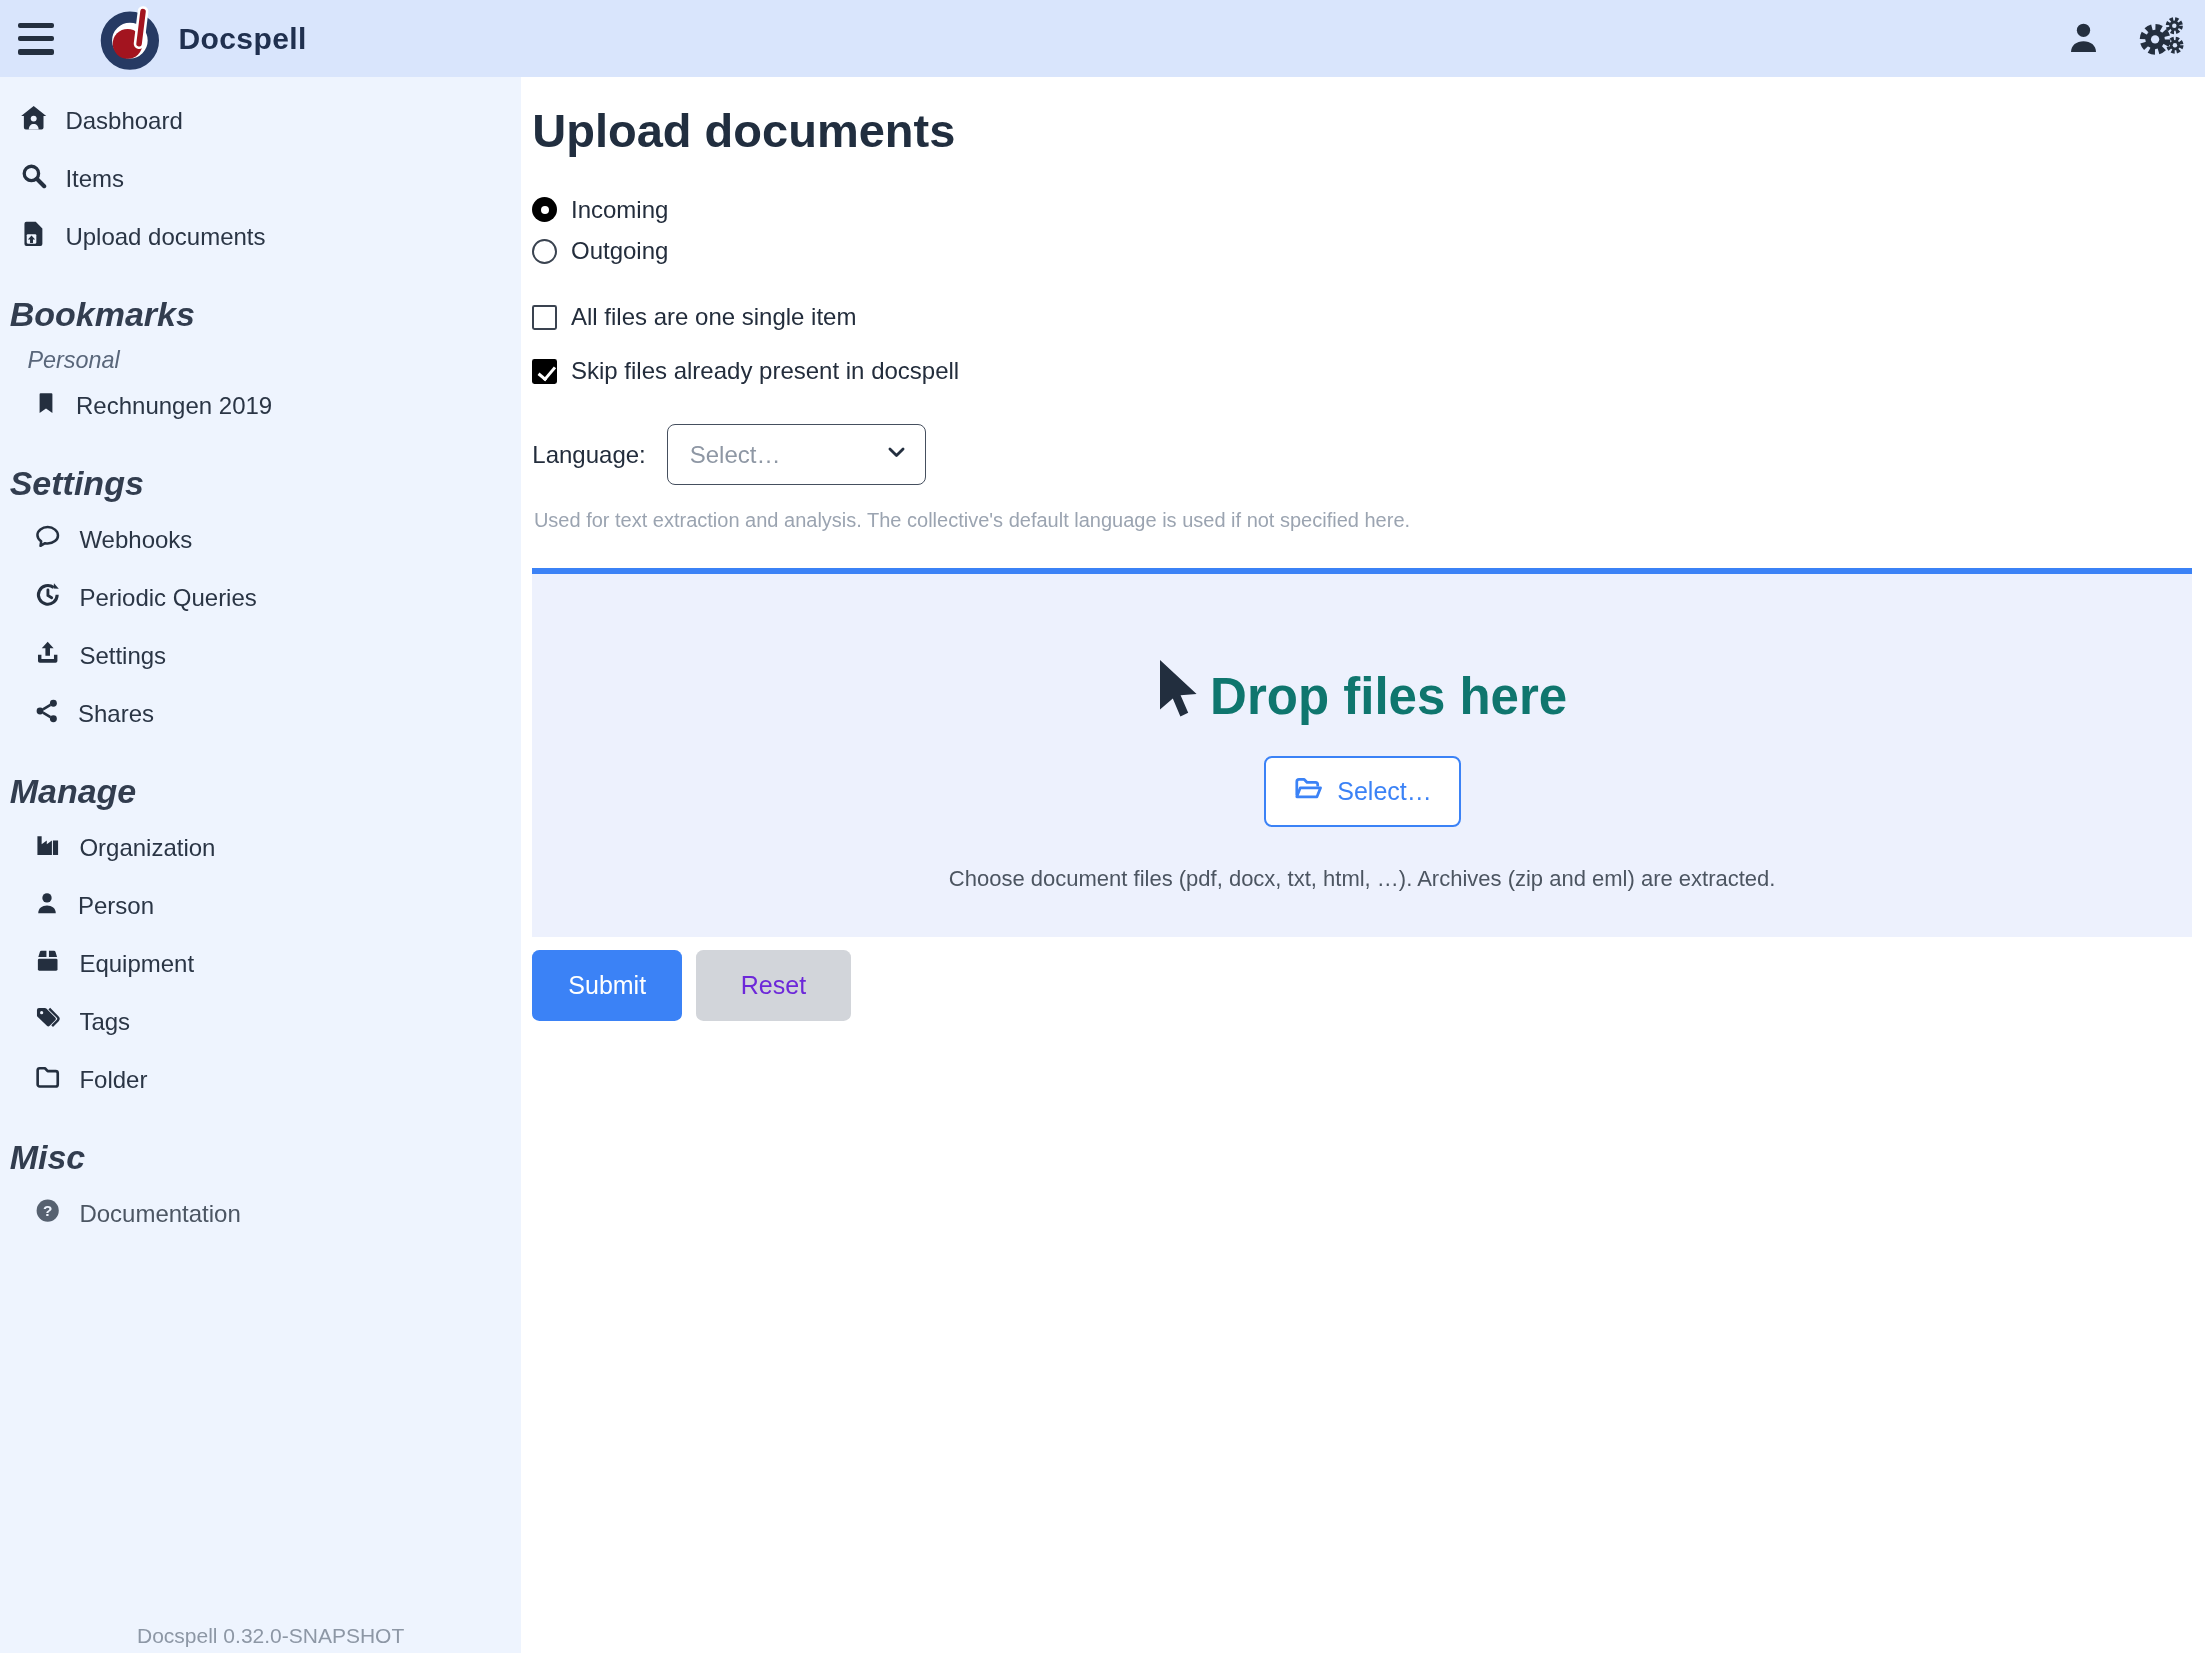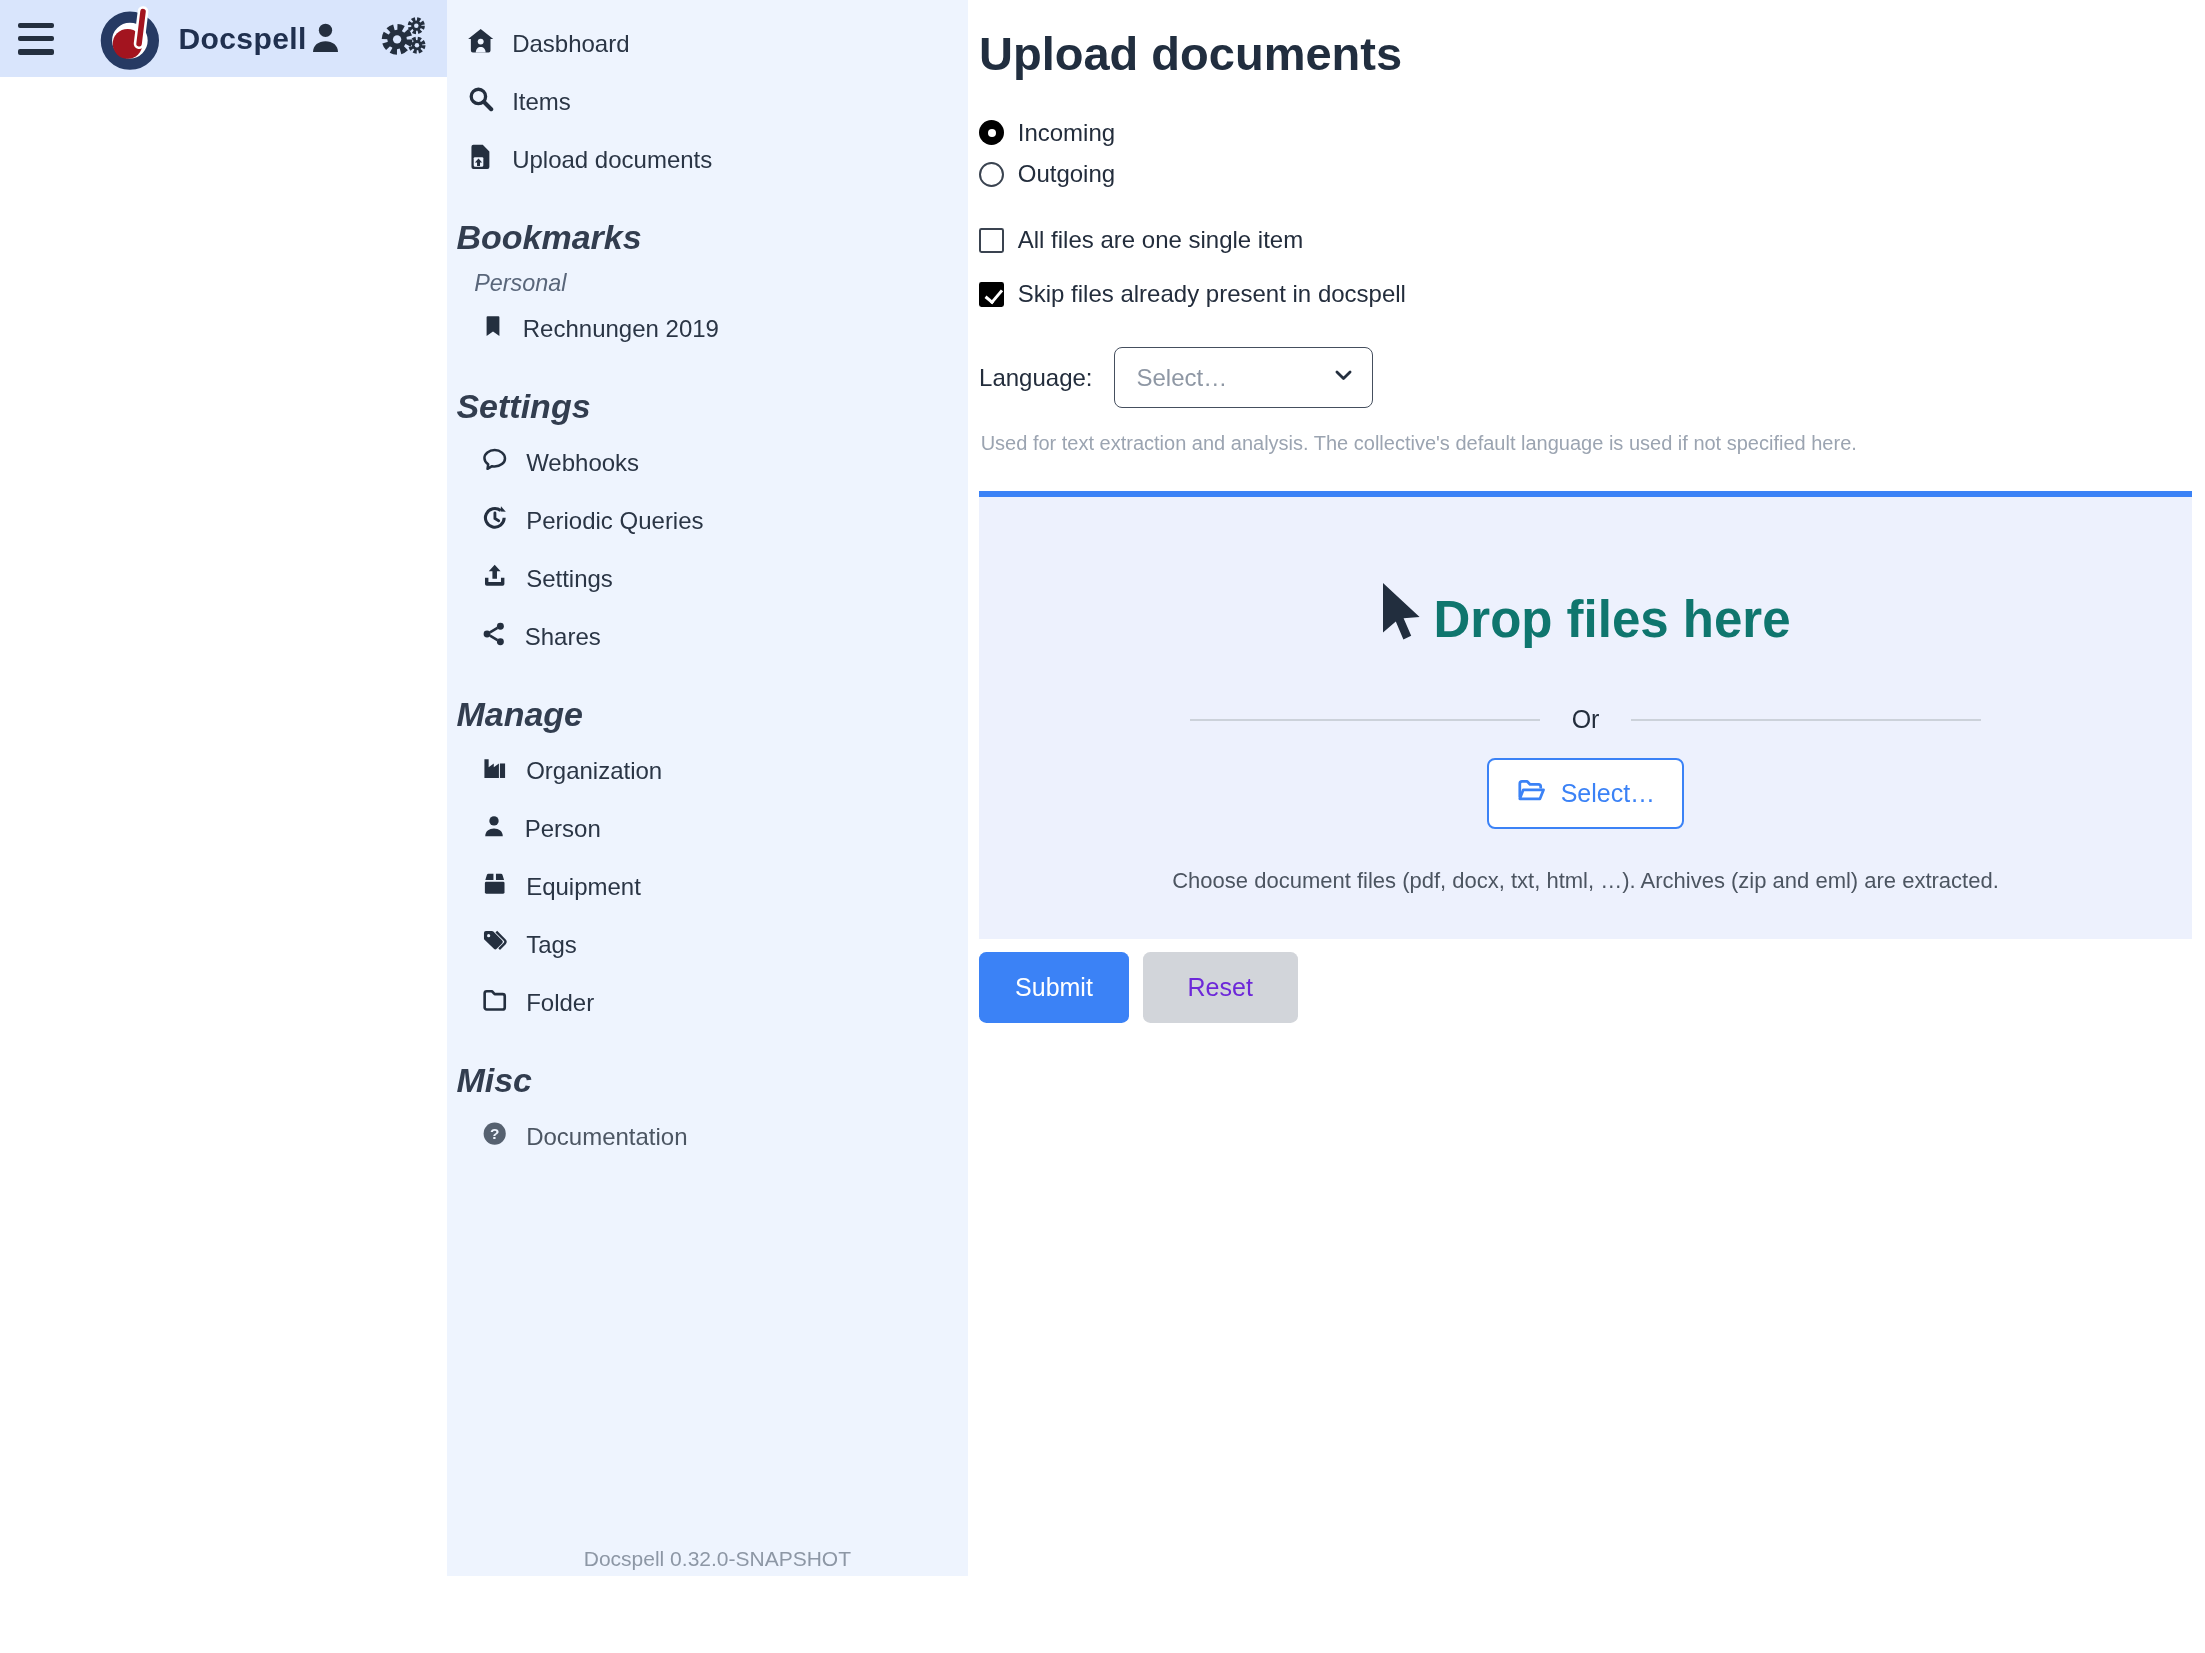--- a/index.html
+++ b/index.html
@@ -1,17 +1,17 @@
 <!DOCTYPE html>
 <html style="font-size:13px"><head>
 <meta charset="utf-8">
 <style>
   html,body{margin:0;padding:0;width:2205px;height:1653px;overflow:hidden;
     font-family:"Liberation Sans","DejaVu Sans",sans-serif;background:#fff;}
-  .app{width:2205px;height:1653px;display:flex;flex-direction:row;}
+  .app{width:2205px;height:1653px;display:flex;flex-direction:column;}
 
   
   .topbar{height:77px;flex:0 0 77px;background:#d9e5fc;display:flex;align-items:center;
     padding:0 21px 0 18px;box-sizing:border-box;}
   .hamburger{width:36px;height:32px;display:flex;flex-direction:column;justify-content:space-between;
     cursor:pointer;margin-right:45px;}
   .hamburger span{display:block;height:5.7px;border-radius:2px;background:#242f3f;}
   .brand{display:flex;align-items:center;gap:14.5px;cursor:pointer;}
   .logo{position:relative;width:65px;height:68px;}
   .brand-name{font-size:30px;font-weight:bold;color:#20304f;letter-spacing:0.4px;}
@@ -325,25 +325,20 @@
 
       <div class="dropzone">
         <div class="dz-head">
           <span>
             <svg width="40" height="60" viewBox="0 0 20 30">
               <path d="M1.5 0 L1.5 24.8 L7.9 19.3 L11.7 28.2 L15.6 26.4 L11.8 17.6 L19.8 17 Z" fill="#222e3e"></path>
             </svg>
           </span>
           <span>Drop files here</span>
         </div>
-        <div class="or-divider">
-          <span class="line"></span>
-          <span class="or">Or</span>
-          <span class="line"></span>
-        </div>
         <button class="select-files">
           <span>
             <svg width="31" height="27.4" viewBox="0 0 24 22">
               <path d="M2.6 16.5 V5.4 a1.8 1.8 0 0 1 1.8-1.8 h4.2 l2.3 2.4 h6.7 a1.8 1.8 0 0 1 1.8 1.8 v1.5" fill="none" stroke="#3b82f6" stroke-width="2.2" stroke-linejoin="round"></path>
               <path d="M2.6 17.5 l2.8-7.2 h16.3 l-2.9 7.2 Z" fill="none" stroke="#3b82f6" stroke-width="2.2" stroke-linejoin="round"></path>
             </svg>
           </span>
           <span>Select…</span>
         </button>
         <p class="dz-hint">Choose document files (pdf, docx, txt, html, …). Archives (zip and eml) are extracted.</p>

